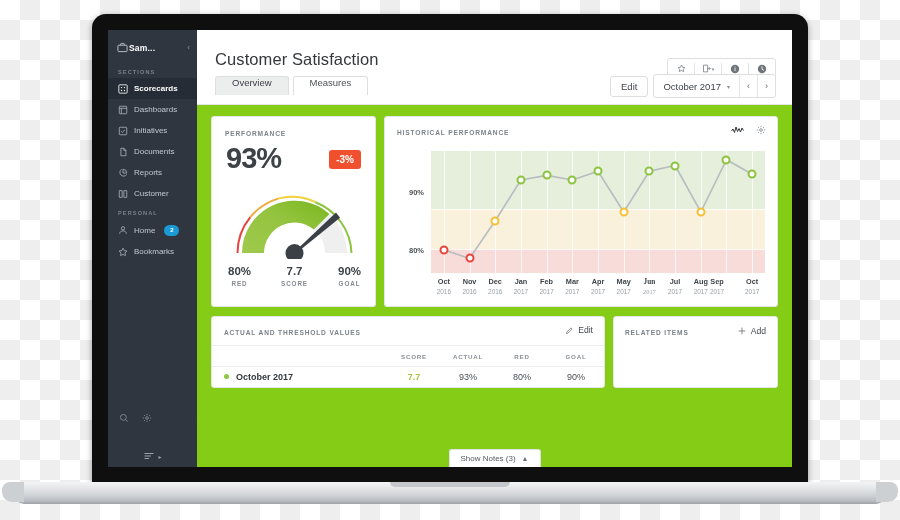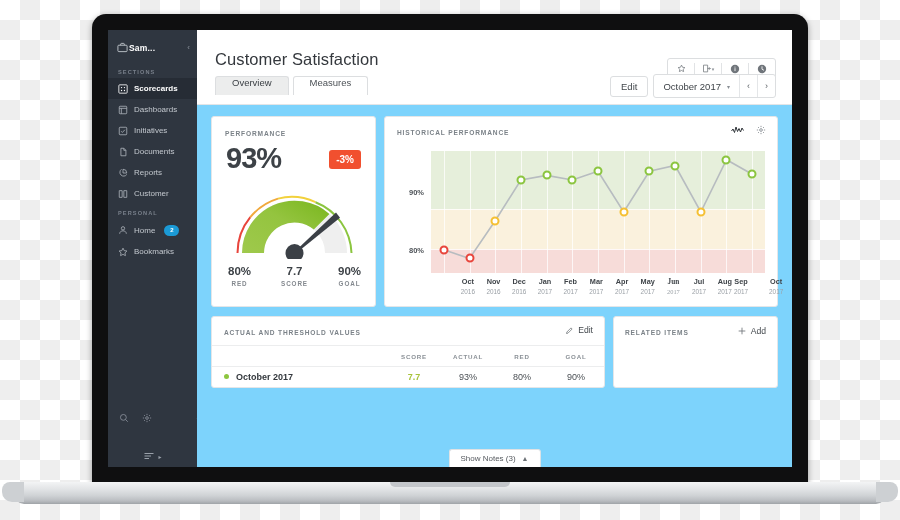--- a/index.html
+++ b/index.html
@@ -54,21 +54,21 @@
     display:inline-flex;align-items:center;justify-content:center;
     min-width:11px;height:11px;padding:0 2px;border-radius:6px;
     background:#1b9ad6;color:#fff;font-size:6px;font-weight:700;margin-left:3px;
   }
   .sb-foot{position:absolute;left:0;bottom:44px;width:89px;display:flex;align-items:center;gap:13px;padding-left:11px;color:#8b929c;}
   .sb-foot .collapse{position:absolute;right:8px;font-size:7px;color:#767d87;}
   .sb-bottom{position:absolute;left:0;bottom:6px;width:89px;display:flex;justify-content:center;align-items:center;gap:3px;color:#8b929c;}
   svg{display:block;}
 
   
-  .main{position:absolute;left:89px;top:0;width:595px;height:437px;background:#7dd3fc;}
+  .main{position:absolute;left:89px;top:0;width:595px;height:437px;background:#84cc16;}
   .topbar{height:74px;background:#ffffff;position:relative;border-bottom:1px solid #e3e5e7;}
   .page-title{position:absolute;left:18px;top:20px;font-size:16.5px;color:#34383d;font-weight:400;letter-spacing:.1px;}
   .icon-group{
     position:absolute;right:16px;top:28px;display:flex;align-items:center;
     border:1px solid #dcdee0;border-radius:3px;background:#fff;height:19px;
   }
   .icon-group .ic{display:flex;align-items:center;justify-content:center;gap:1px;width:26px;height:19px;color:#666b71;}
   .icon-group .sep{width:1px;height:12px;background:#e1e3e5;}
   .tabs{position:absolute;left:18px;top:46px;display:flex;gap:4px;}
   .tab{
@@ -108,21 +108,21 @@
   .band{position:absolute;left:0;width:334px;}
   .band.g{top:0;height:58px;background:#e6efdb;}
   .band.y{top:58px;height:40px;background:#faf1dd;}
   .band.r{top:98px;height:24px;background:#f7dcd9;}
   .vline{position:absolute;top:0;height:122px;width:1px;background:rgba(255,255,255,.75);}
   .hline{position:absolute;left:0;width:334px;height:1px;background:rgba(255,255,255,.8);}
   .ylab{position:absolute;right:0;font-size:7.5px;font-weight:700;color:#4e5358;transform:translateY(-50%);}
   .yaxis{position:absolute;left:0;top:34px;width:42px;height:122px;}
   .pt{position:absolute;width:9px;height:9px;border-radius:50%;transform:translate(-50%,-50%);box-sizing:border-box;border:2.6px solid;background:#fff;}
   .xlabels{position:absolute;left:46px;top:160px;width:334px;height:26px;}
-  .xl{position:absolute;transform:translateX(-50%);text-align:center;margin-left:24px;}
+  .xl{position:absolute;transform:translateX(-50%);text-align:center;}
   .xl .m{font-size:7.3px;font-weight:700;color:#3f4449;}
   .xl .y{font-size:6.4px;color:#9aa0a6;margin-top:2px;}
 
   
   #tbl{left:14px;top:212px;width:394px;height:72px;}
   #tbl .card-title{position:absolute;left:12px;top:12px;}
   .edit-link{position:absolute;right:11px;top:8px;display:flex;align-items:center;gap:4px;font-size:8.6px;color:#44494e;}
   .thead{position:absolute;left:0;top:28px;width:100%;height:20px;border-top:1px solid #ecedee;border-bottom:1px solid #ecedee;display:flex;align-items:center;}
   .trow{position:absolute;left:0;top:48px;width:100%;height:23px;display:flex;align-items:center;}
   .c-name{width:175px;padding-left:12px;box-sizing:border-box;display:flex;align-items:center;gap:7px;}

